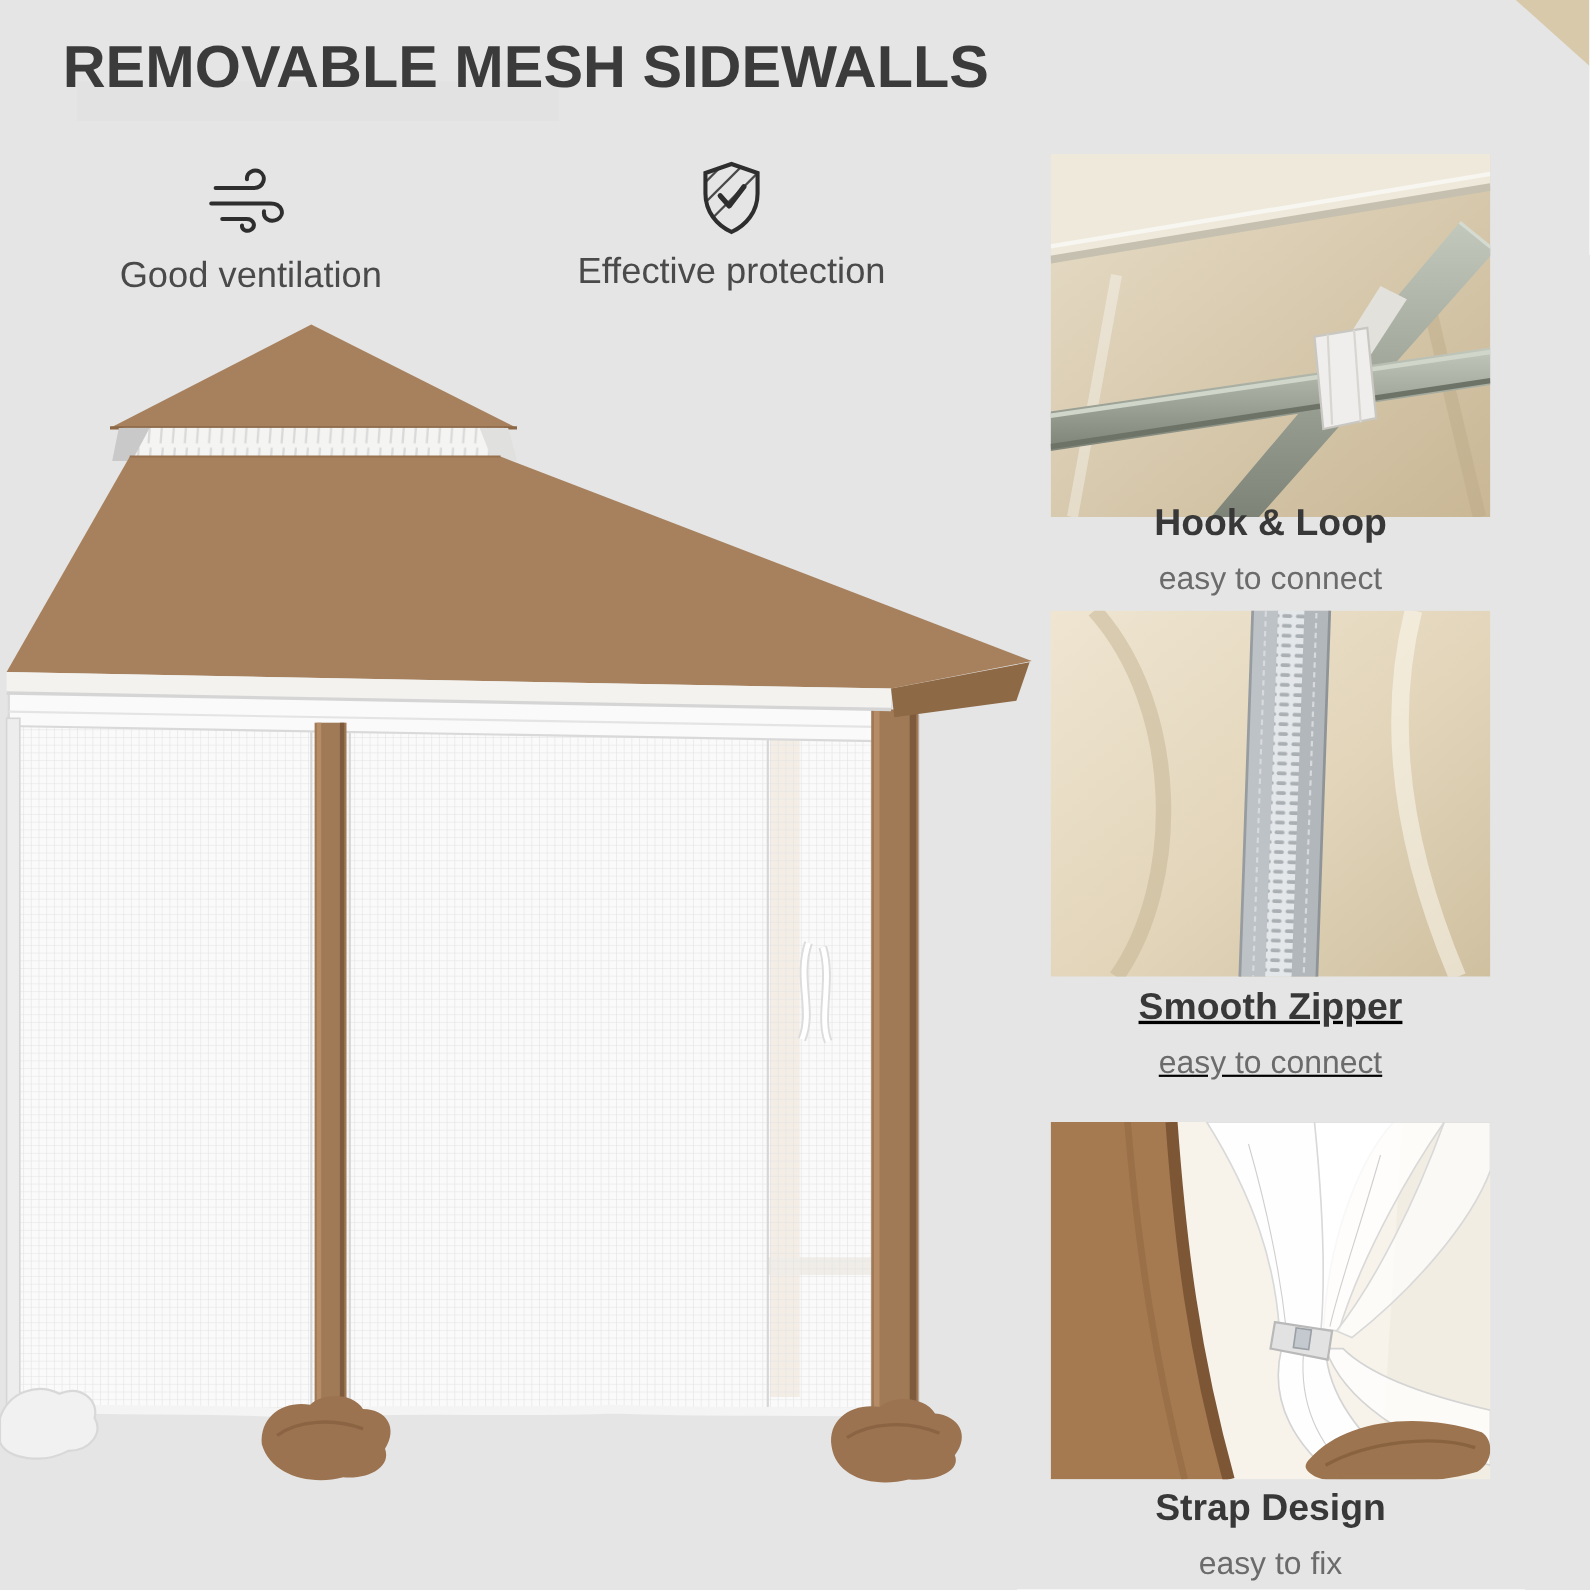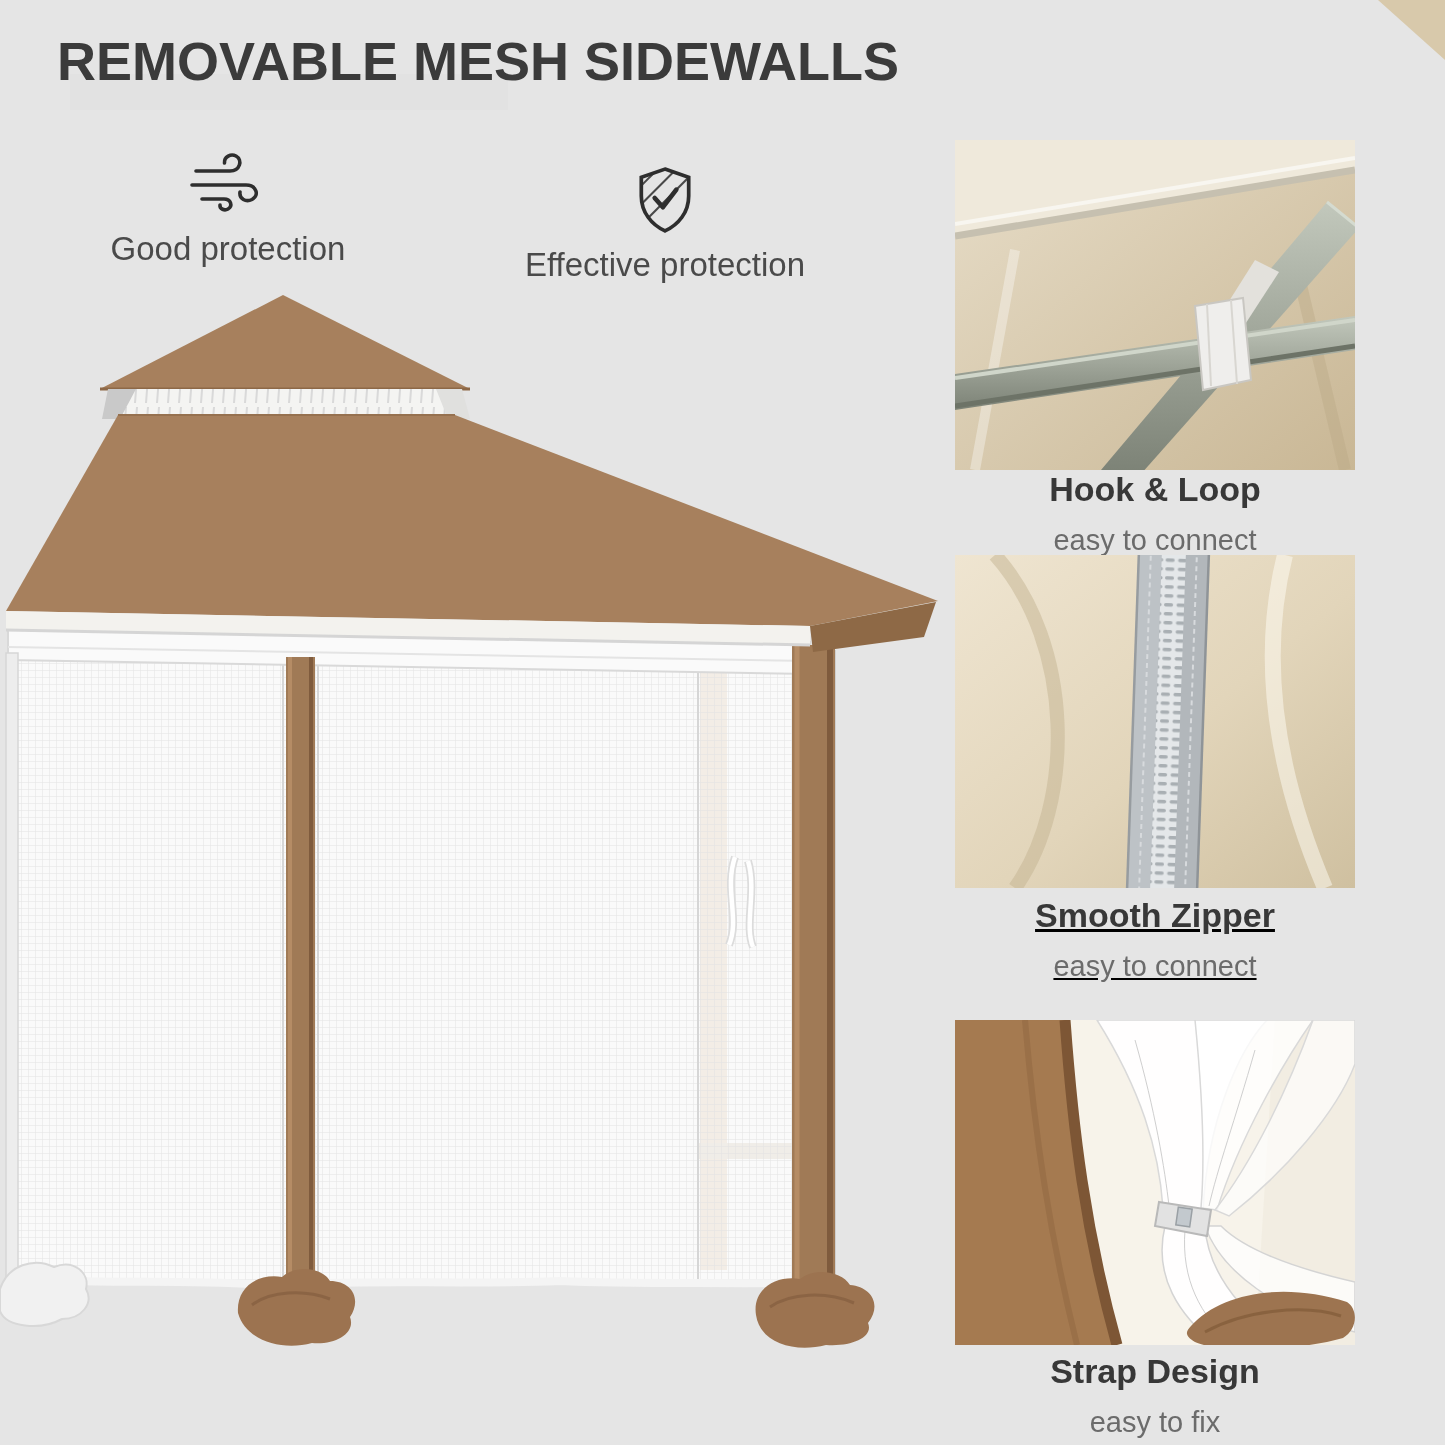--- a/index.html
+++ b/index.html
@@ -6,35 +6,35 @@
   html,body{background:#ffffff;}
   .canvas{position:relative;width:1445px;height:1445px;background:#e5e5e5;overflow:hidden;
           font-family:"Liberation Sans",sans-serif;}
   
   .title{position:absolute;left:57px;top:30px;font-size:54px;font-weight:bold;color:#3b3b3b;
          white-space:nowrap;z-index:3;letter-spacing:0;}
   .title-highlight{position:absolute;left:70px;top:74px;width:438px;height:36px;background:#e2e2e2;z-index:2;}
   
   .feature{position:absolute;text-align:center;z-index:2;}
   .feature-1{left:58px;top:150px;width:340px;}
-  .feature-2{left:480px;top:166px;width:370px;}
+  .feature-2{left:480px;top:146px;width:370px;}
   .feature .icon{display:inline-block;height:68px;}
   .feature-label{margin-top:8px;font-size:33px;color:#4a4a4a;}
   
   .gray-backdrop{position:absolute;left:57px;top:1012px;width:988px;height:333px;background:#e5e5e5;z-index:0;}
   .gazebo{position:absolute;left:0;top:285px;width:945px;height:1080px;z-index:1;}
   .gazebo svg{display:block;width:100%;height:100%;}
   
   .photo{position:absolute;left:955px;width:400px;z-index:2;overflow:hidden;}
   .photo svg{display:block;width:100%;height:100%;}
   .photo-1{top:140px;height:330px;}
   .photo-2{top:555px;height:333px;}
   .photo-3{top:1020px;height:325px;}
   .caption{position:absolute;left:955px;width:400px;text-align:center;z-index:2;}
-  .caption-1{top:470px;}
+  .caption-1{top:456px;}
   .caption-2{top:896px;text-decoration:underline;}
   .caption-3{top:1352px;}
   .caption-title{font-size:34px;font-weight:bold;color:#383838;}
   .caption-sub{font-size:29px;color:#6b6b6b;margin-top:15px;}
   .corner-triangle{position:absolute;left:1378px;top:0;width:67px;height:60px;background:#d8c9ab;
                    clip-path:polygon(0 0,100% 0,100% 100%);z-index:1;}
 </style>
 </head>
 <body>
 
@@ -46,21 +46,21 @@
   <div class="feature feature-1">
     <span class="icon">
       <svg width="84" height="68" viewBox="0 0 84 68" fill="none">
         <g stroke="#2e2e2e" stroke-width="3.6" stroke-linecap="round" fill="none">
           <path d="M10,21 H44 C54,21 57,10 50,6 C45,3.5 38,6.5 38.5,13"></path>
           <path d="M6,35 H60 C70,35 74,45 66,49.5 C60,52.5 53,49 54,42"></path>
           <path d="M16,49 H38 C45,49 47,56 42,59 C38.5,61 33.5,59 34,55"></path>
         </g>
       </svg>
     </span>
-    <div class="feature-label">Good protection</div>
+    <div class="feature-label">Good ventilation</div>
   </div>
 
   <div class="feature feature-2">
     <span class="icon">
       <svg width="58" height="68" viewBox="0 0 56 66" fill="none">
         <defs>
           <clipPath id="shieldclip">
             <path d="M28,3 L51,11 V29 C51,45 41,57 28,63 C15,57 5,45 5,29 V11 Z"></path>
           </clipPath>
         </defs>

